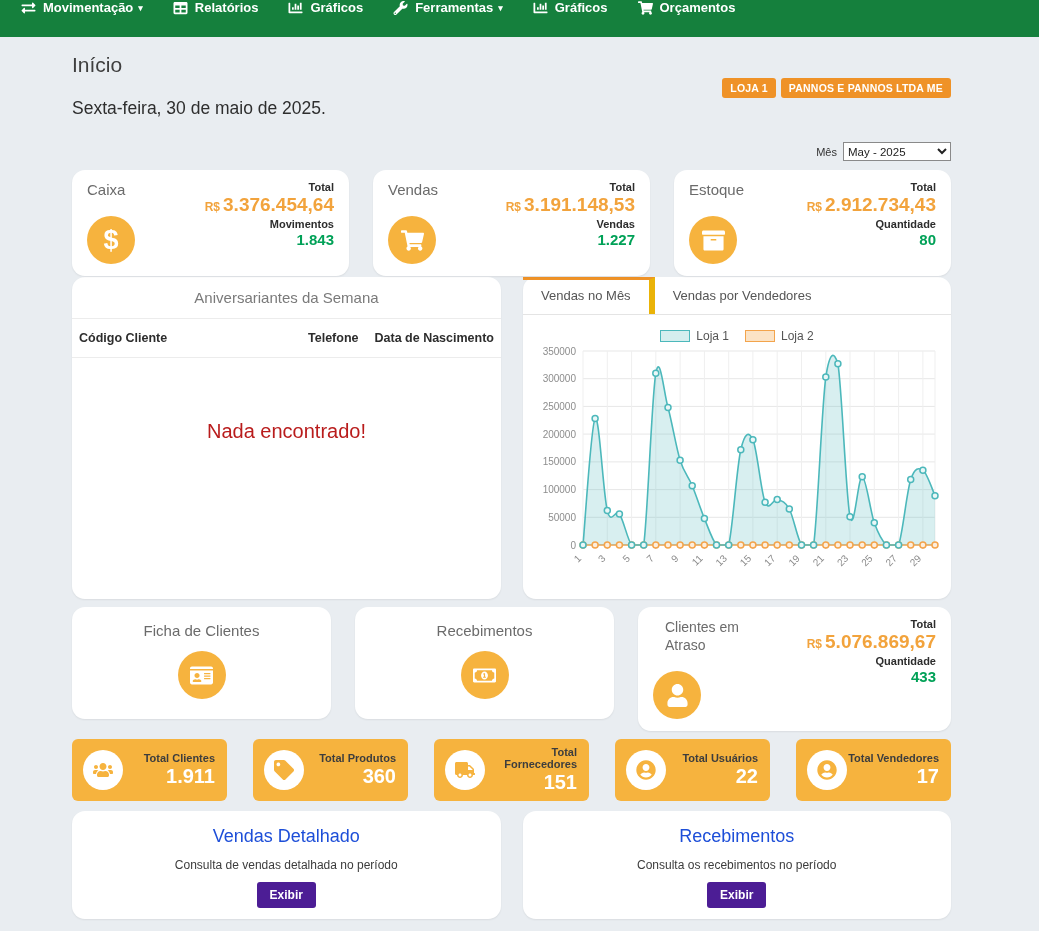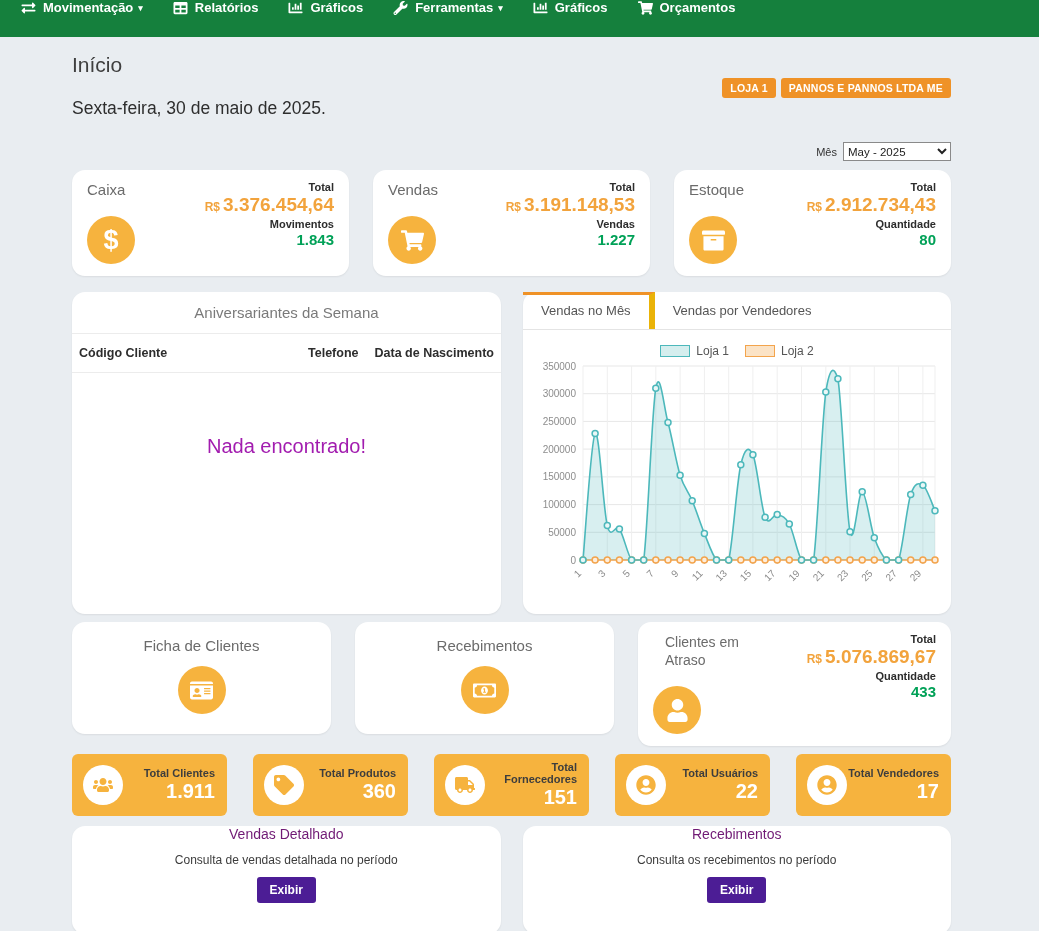--- a/index.html
+++ b/index.html
@@ -32,27 +32,27 @@
   .icon-circle svg{width:23px;height:23px;fill:#fff}
   .dollar-glyph{font-size:27px;font-weight:700;color:#fff}
   .sum-icon{position:absolute;left:15px;bottom:12px}
   .sum-right{position:absolute;top:11px;right:15px;text-align:right}
   .lbl{font-size:11px;font-weight:700;color:#2d2d2d}
   .money{color:#f2a33c;font-weight:700;font-size:19px;line-height:1.3}
   .money .cur{font-size:12px;margin-right:3px}
   .count{color:#00a157;font-weight:700;font-size:15px;line-height:1.35}
 
   
-  .r2{margin-top:16px;gap:22px}
+  .r2{margin-top:1px;gap:22px}
   .panel-bday{width:429px;height:322px}
   .panel-title{padding:12px 0;text-align:center;font-size:15px;color:#7a7a7a;border-bottom:1px solid #ececec}
   .bday-cols{display:flex;align-items:center;padding:12px 7px;border-bottom:1px solid #ececec;font-size:12.5px;font-weight:700;color:#2d2d2d}
   .bday-cols .c1{flex:1}
   .bday-cols .c2{margin-right:16px}
-  .empty-msg{text-align:center;font-size:20px;color:#a21caf;margin-top:62px}
+  .empty-msg{text-align:center;font-size:20px;color:#b91c1c;margin-top:62px}
 
   .panel-chart{width:428px;height:322px}
   .tabs{display:flex;border-bottom:1px solid #e4e4e4}
   .tab{padding:11px 18px;font-size:13px;color:#555;cursor:pointer}
   .tab.active{border-top:3px solid #ef9227;border-right:6px solid #eab308;padding-top:8px}
   .legend{display:flex;justify-content:center;gap:16px;align-items:center;margin:14px 0 0}
   .litem{display:flex;align-items:center;gap:6px;font-size:12px;color:#555}
   .sw{width:30px;height:12px;border:1px solid;display:inline-block}
   #chart{display:block;margin:0 auto}
 
@@ -70,21 +70,21 @@
   .stat-card{flex:1;background:#f6b33e;border-radius:6px;height:62px;display:flex;align-items:center;padding:0 12px 0 11px}
   .stat-ic{width:40px;height:40px;background:#fff;border-radius:50%;display:flex;align-items:center;justify-content:center;flex:none}
   .stat-ic svg{width:20px;height:20px;fill:#f6b33e}
   .stat-right{flex:1;text-align:right}
   .stat-lbl{font-size:11px;font-weight:700;color:#3d3d3d}
   .stat-val{font-size:20px;font-weight:700;color:#fff;line-height:1.2}
 
   
   .r5{margin-top:10px;gap:22px}
   .action-card{flex:1;height:108px;text-align:center}
-  .act-title{font-size:14px;color:#701a75;}
+  .act-title{font-size:18px;color:#1d4ed8;margin-top:15px}
   .act-desc{font-size:12px;color:#3c3c3c;margin-top:11px}
   .btn{display:inline-block;background:#4c1d95;color:#fff;font-size:12px;font-weight:700;padding:6px 13px;border-radius:3px;margin-top:10px;border:none;cursor:pointer;font-family:"Liberation Sans",sans-serif}
 </style>
 </head>
 <body>
 
 <div class="navbar">
   <div class="nav-item">
     <span class="nav-ic">
         <svg viewBox="0 0 512 512">

